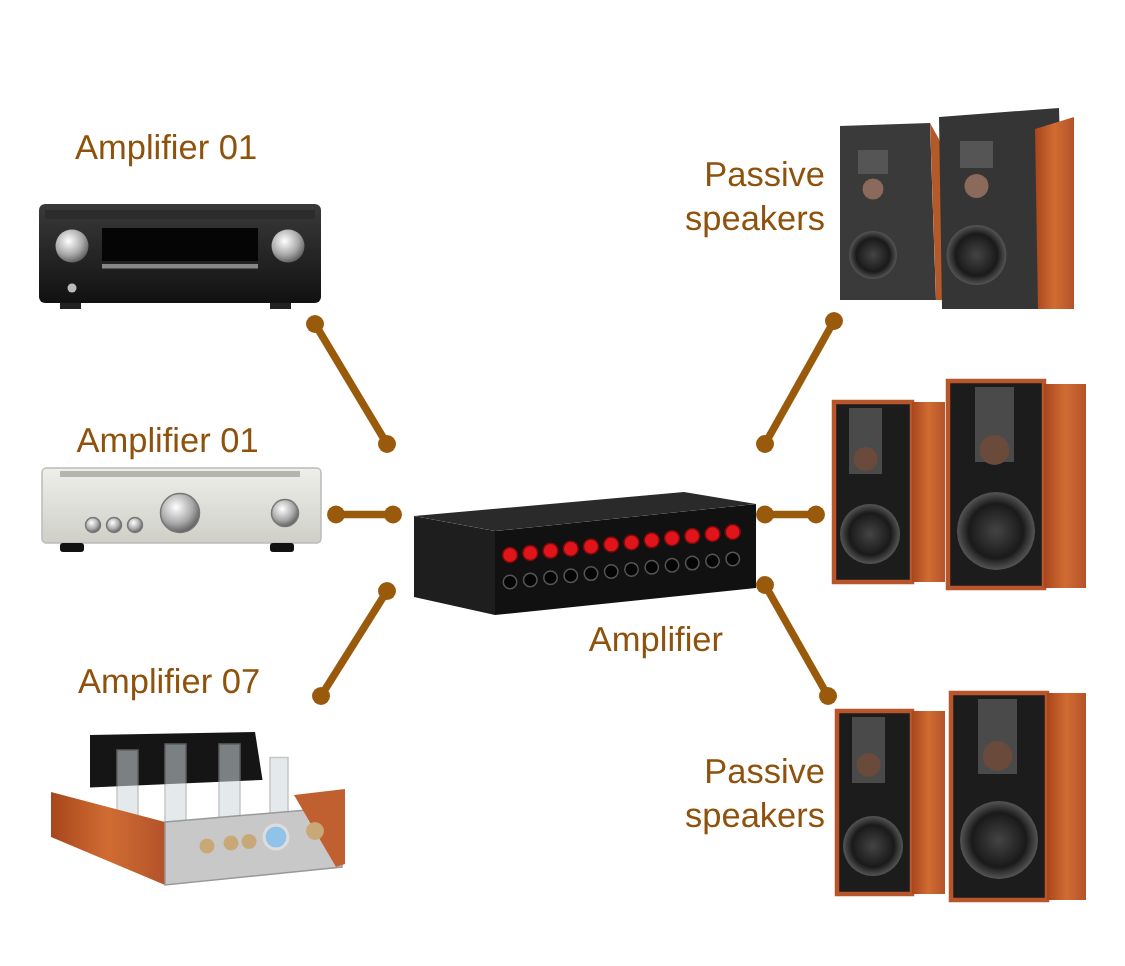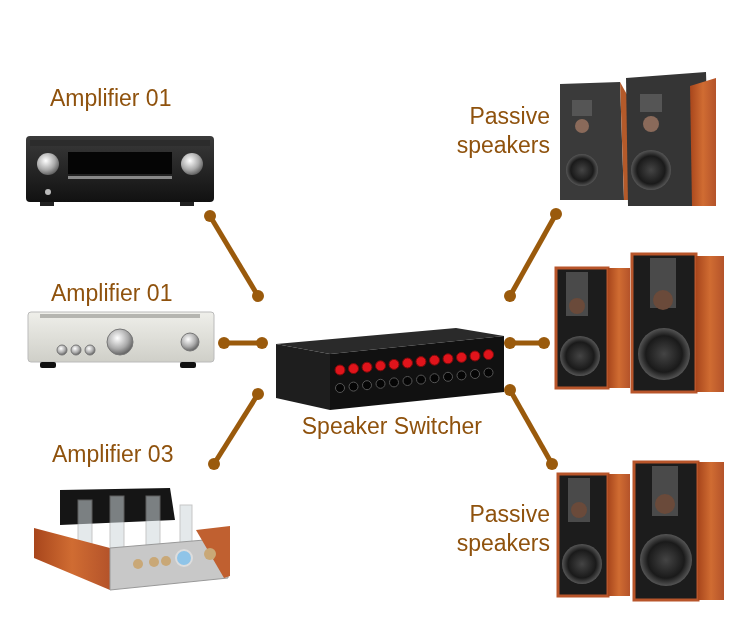--- a/index.html
+++ b/index.html
@@ -178,24 +178,24 @@
       <g>
         <line x1="510" y1="390" x2="552" y2="464" stroke="#9a5a0c" stroke-width="5"></line>
         <circle cx="510" cy="390" r="6" fill="#9a5a0c"></circle>
         <circle cx="552" cy="464" r="6" fill="#9a5a0c"></circle>
       </g>
     </g>
 </svg>
 
 <div class="label" style="left:50px;top:84px;">Amplifier 01</div>
 <div class="label" style="left:51px;top:279px;">Amplifier 01</div>
-<div class="label" style="left:52px;top:440px;">Amplifier 03</div>
+<div class="label" style="left:52px;top:440px;">Amplifier 07</div>
 
 <div class="label center" style="left:282px;top:412px;width:200px;">
-  <div>Speaker Switcher</div>
+  <div>Amplifier</div>
 </div>
 
 <div class="label center" style="left:440px;top:102px;width:110px;">
   <div>Passive</div>
   <div>speakers</div>
 </div>
 
 <div class="label center" style="left:440px;top:500px;width:110px;">
   <div>Passive</div>
   <div>speakers</div>

